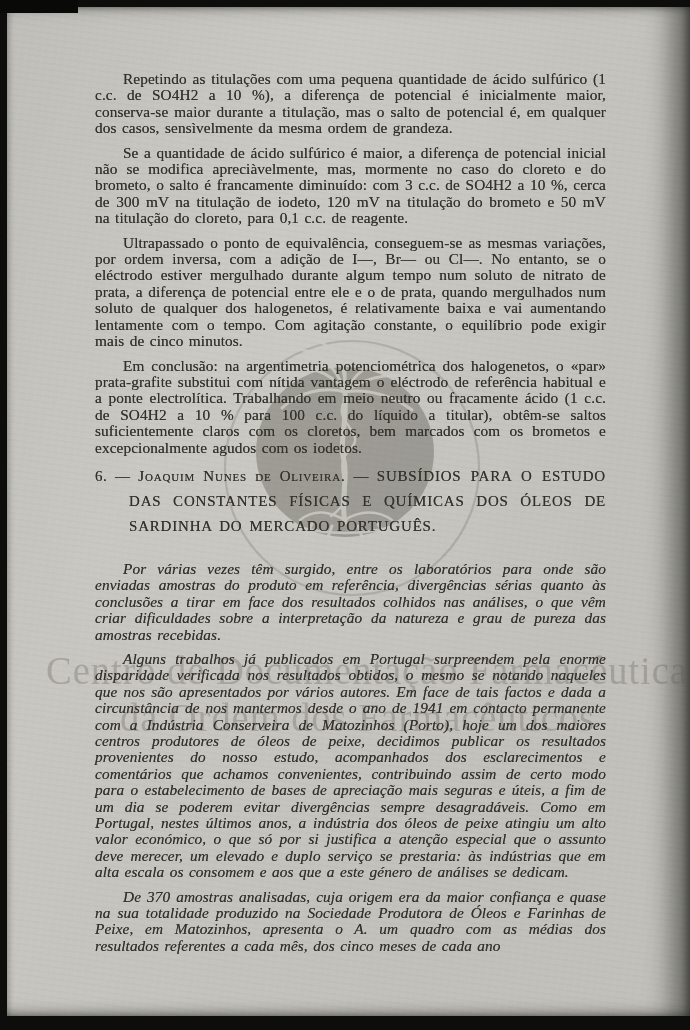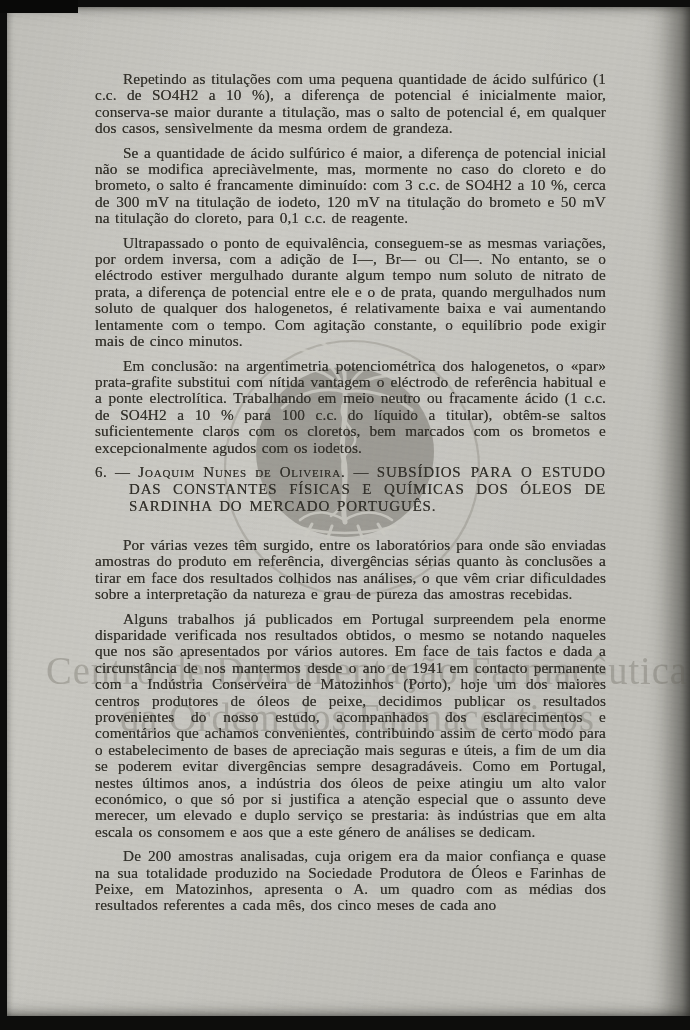--- a/index.html
+++ b/index.html
@@ -78,32 +78,32 @@
   .text-layer p {
     margin: 8px;
     text-indent: 28px;
   }
   .heading {
     margin: 0;
     margin-top: 25px;
     padding-left: 34px;
     text-indent: -34px !important;
     font-size: 15px;
-    line-height: 17px;
+    line-height: 25px;
     letter-spacing: 0.4px;
   }
   .heading .author {
     font-variant: small-caps;
     letter-spacing: 0.8px;
   }
   .heading .title-caps {
     letter-spacing: 0.8px;
     word-spacing: 2.5px;
   }
-  .section-2 { margin-top: 22px; }
+  .section-2 { margin-top: 22px; font-style: italic; }
   .page-number {
     position: absolute;
     left: 87px;
     top: 936px;
     width: 527px;
     text-align: center;
     z-index: 2;
     color: #33312b;
     font-size: 15px;
     letter-spacing: 2px;
@@ -153,19 +153,19 @@
     <p>Repetindo as titulações com uma pequena quantidade de ácido sulfúrico (1 c.c. de SO4H2 a 10 %), a diferença de potencial é inicialmente maior, conserva-se maior durante a titulação, mas o salto de potencial é, em qualquer dos casos, sensìvelmente da mesma ordem de grandeza.</p>
     <p>Se a quantidade de ácido sulfúrico é maior, a diferença de potencial inicial não se modifica apreciàvelmente, mas, mormente no caso do cloreto e do brometo, o salto é francamente diminuído: com 3 c.c. de SO4H2 a 10 %, cerca de 300 mV na titulação de iodeto, 120 mV na titulação do brometo e 50 mV na titulação do cloreto, para 0,1 c.c. de reagente.</p>
     <p>Ultrapassado o ponto de equivalência, conseguem-se as mesmas variações, por ordem inversa, com a adição de I—, Br— ou Cl—. No entanto, se o eléctrodo estiver mergulhado durante algum tempo num soluto de nitrato de prata, a diferença de potencial entre ele e o de prata, quando mergulhados num soluto de qualquer dos halogenetos, é relativamente baixa e vai aumentando lentamente com o tempo. Com agitação constante, o equilíbrio pode exigir mais de cinco minutos.</p>
     <p>Em conclusão: na argentimetria potenciométrica dos halogenetos, o «par» prata-grafite substitui com nítida vantagem o eléctrodo de referência habitual e a ponte electrolítica. Trabalhando em meio neutro ou fracamente ácido (1 c.c. de SO4H2 a 10 % para 100 c.c. do líquido a titular), obtêm-se saltos suficientemente claros com os cloretos, bem marcados com os brometos e excepcionalmente agudos com os iodetos.</p>
 
     <p class="heading"><span>6.</span> <span>—</span> <span class="author">Joaquim Nunes de Oliveira.</span> <span>—</span> <span class="title-caps">SUBSÍDIOS PARA O ESTUDO DAS CONSTANTES FÍSICAS E QUÍMICAS DOS ÓLEOS DE SARDINHA DO MERCADO PORTUGUÊS.</span></p>
 
     <div class="section-2">
       <p>Por várias vezes têm surgido, entre os laboratórios para onde são enviadas amostras do produto em referência, divergências sérias quanto às conclusões a tirar em face dos resultados colhidos nas análises, o que vêm criar dificuldades sobre a interpretação da natureza e grau de pureza das amostras recebidas.</p>
       <p>Alguns trabalhos já publicados em Portugal surpreendem pela enorme disparidade verificada nos resultados obtidos, o mesmo se notando naqueles que nos são apresentados por vários autores. Em face de tais factos e dada a circunstância de nos mantermos desde o ano de 1941 em contacto permanente com a Indústria Conserveira de Matozinhos (Porto), hoje um dos maiores centros produtores de óleos de peixe, decidimos publicar os resultados provenientes do nosso estudo, acompanhados dos esclarecimentos e comentários que achamos convenientes, contribuindo assim de certo modo para o estabelecimento de bases de apreciação mais seguras e úteis, a fim de um dia se poderem evitar divergências sempre desagradáveis. Como em Portugal, nestes últimos anos, a indústria dos óleos de peixe atingiu um alto valor económico, o que só por si justifica a atenção especial que o assunto deve merecer, um elevado e duplo serviço se prestaria: às indústrias que em alta escala os consomem e aos que a este género de análises se dedicam.</p>
-      <p>De 200 amostras analisadas, cuja origem era da maior confiança e quase na sua totalidade produzido na Sociedade Produtora de Óleos e Farinhas de Peixe, em Matozinhos, apresenta o A. um quadro com as médias dos resultados referentes a cada mês, dos cinco meses de cada ano</p>
+      <p>De 370 amostras analisadas, cuja origem era da maior confiança e quase na sua totalidade produzido na Sociedade Produtora de Óleos e Farinhas de Peixe, em Matozinhos, apresenta o A. um quadro com as médias dos resultados referentes a cada mês, dos cinco meses de cada ano</p>
     </div>
   </div>
 
 
   <div class="scan-notch"></div>
 </div>
 
 </body></html>

